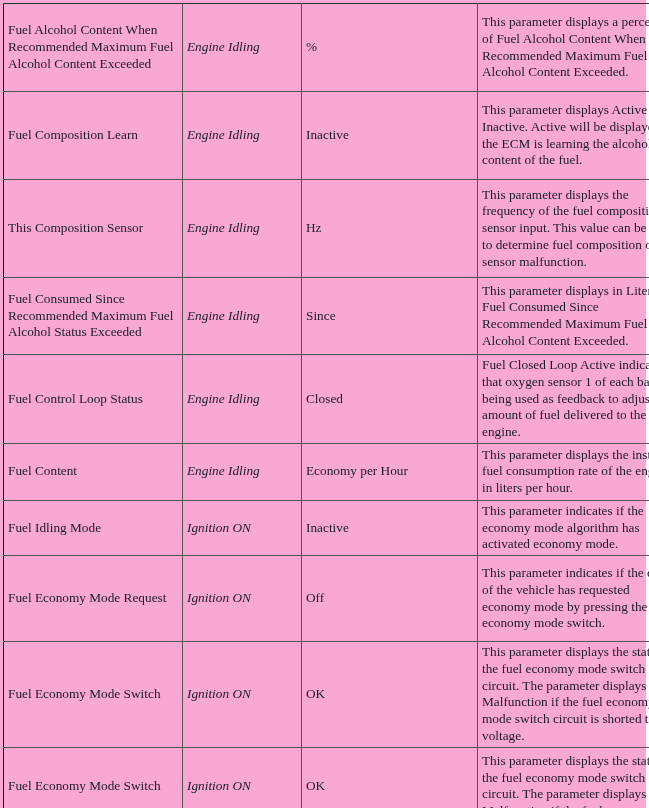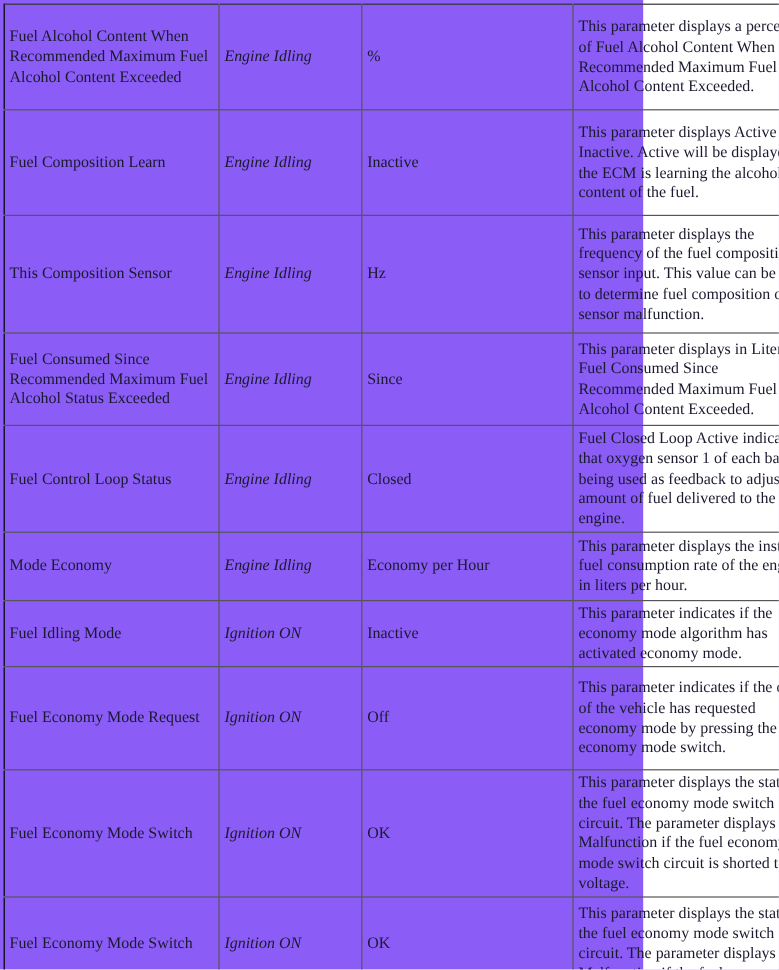--- a/index.html
+++ b/index.html
@@ -8,23 +8,23 @@
     background: #ffffff;
   }
   body {
     width: 649px;
     height: 808px;
     overflow: hidden;
     font-family: "Liberation Serif", "DejaVu Serif", serif;
   }
   #page {
     position: relative;
-    width: 536px;
+    width: 646px;
     height: 808px;
-    background: #8b5cf6;
+    background: #f9a8d4;
     box-sizing: border-box;
     padding: 3px 4px 0 3px;
   }
   table.param-table {
     border-collapse: collapse;
     table-layout: fixed;
     width: 642px;
     border-top: 1px solid #333333;
     border-left: 1px solid #000000;
     border-right: 1px solid #333333;
@@ -78,21 +78,21 @@
         <td class="c-value">Since</td>
         <td class="c-desc">This parameter displays in Liters the Fuel Consumed Since Recommended Maximum Fuel Alcohol Content Exceeded.</td>
       </tr>
       <tr style="height:80px">
         <td class="c-name">Fuel Control Loop Status</td>
         <td class="c-cond">Engine Idling</td>
         <td class="c-value">Closed</td>
         <td class="c-desc">Fuel Closed Loop Active indicates that oxygen sensor 1 of each bank is being used as feedback to adjust the amount of fuel delivered to the engine.</td>
       </tr>
       <tr style="height:57px">
-        <td class="c-name">Mode Economy</td>
+        <td class="c-name">Fuel Content</td>
         <td class="c-cond">Engine Idling</td>
         <td class="c-value">Economy per Hour</td>
         <td class="c-desc">This parameter displays the instant fuel consumption rate of the engine in liters per hour.</td>
       </tr>
       <tr style="height:48px">
         <td class="c-name">Fuel Idling Mode</td>
         <td class="c-cond">Ignition ON</td>
         <td class="c-value">Inactive</td>
         <td class="c-desc">This parameter indicates if the economy mode algorithm has activated economy mode.</td>
       </tr>

